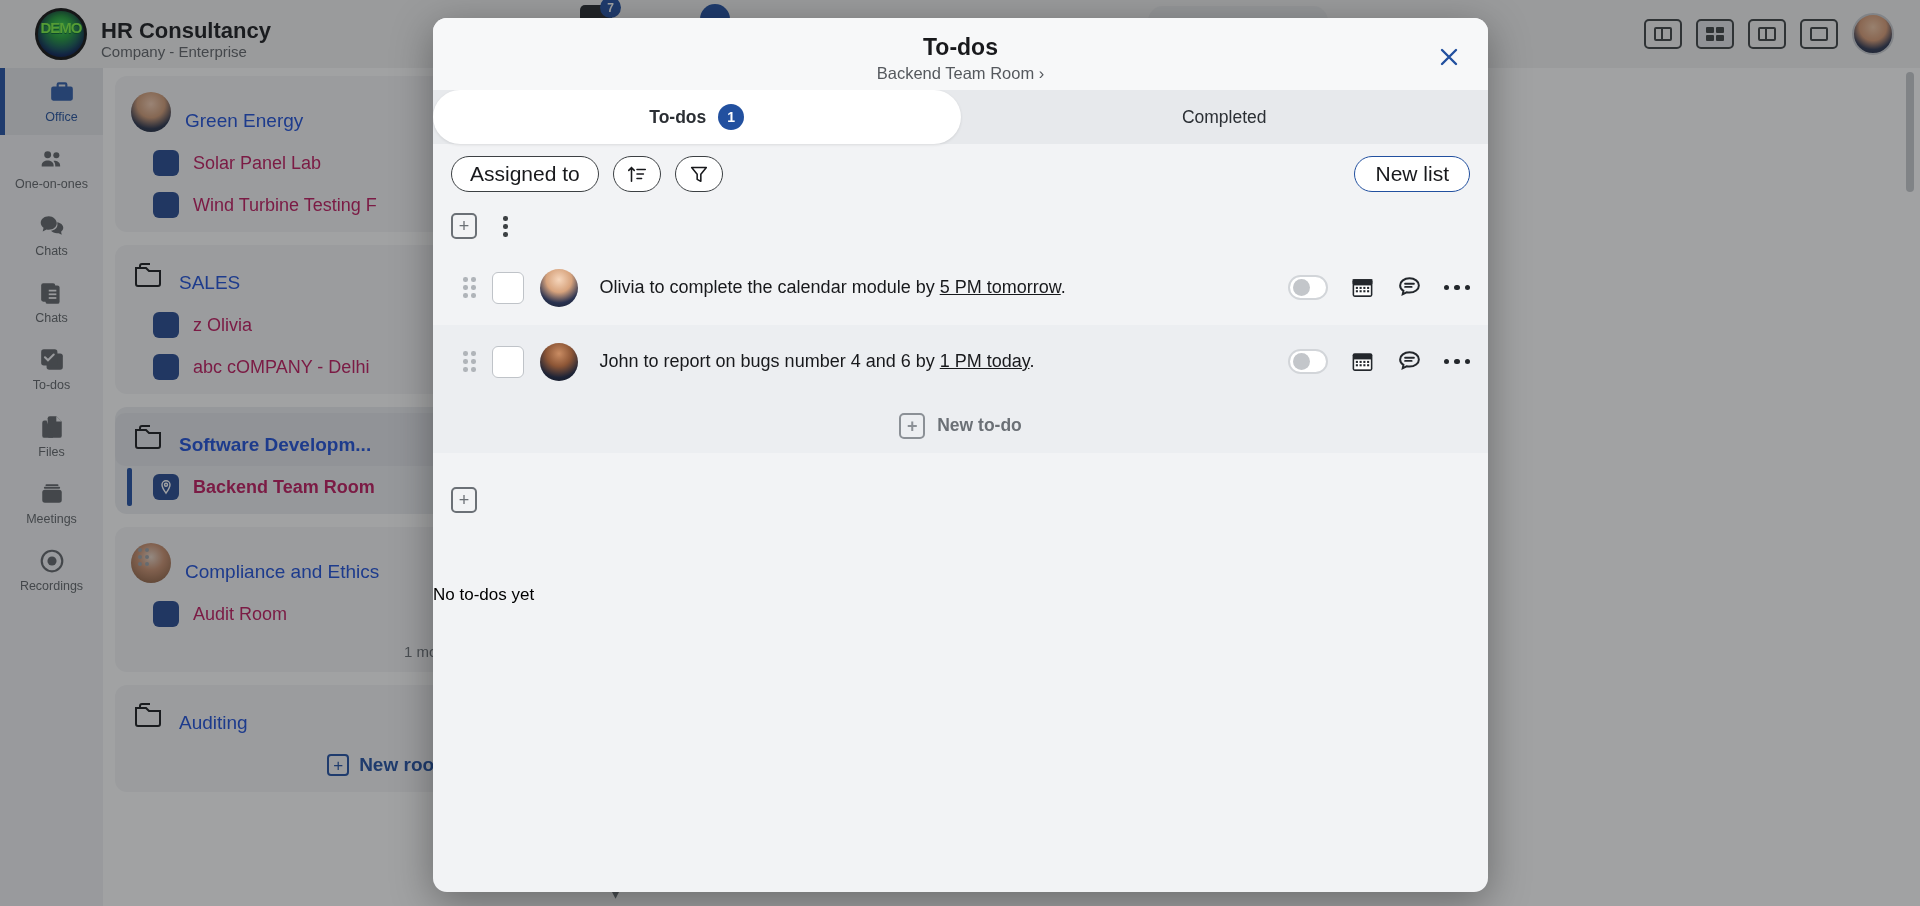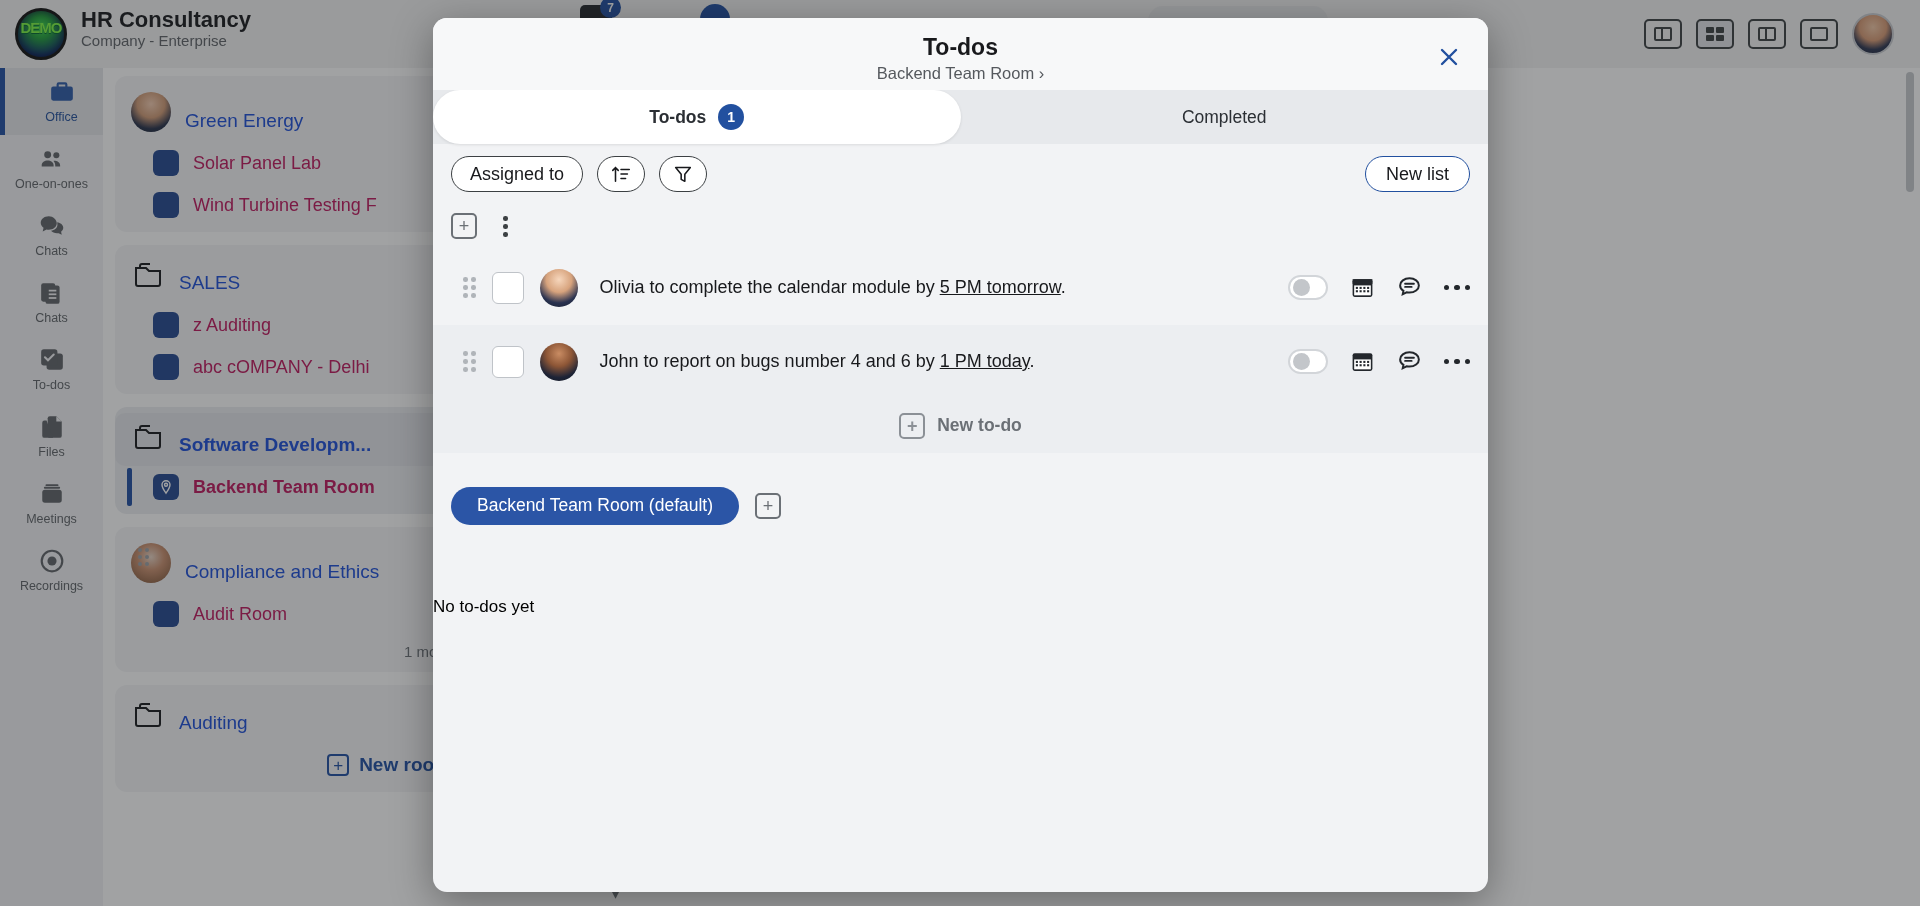--- a/index.html
+++ b/index.html
@@ -11,21 +11,21 @@
   }
   #root { position: relative; width: 1920px; height: 906px; }
 
   
   .app-bg { position: absolute; inset: 0; background: #ffffff; }
 
   .topbar {
     position: absolute; top: 0; left: 0; width: 1920px; height: 68px;
     background: #f3f3f3; display: flex; align-items: center;
   }
-  .brand { display: flex; align-items: flex-start; gap: 14px; padding-left: 15px; width: 460px;}
+  .brand { display: flex; align-items: flex-end; gap: 14px; padding-left: 35px; width: 460px;}
   .brand-logo {
     width: 52px; height: 52px; border-radius: 50%;
     background: radial-gradient(circle at 50% 35%, #3ad14a 0%, #1f9e3a 30%, #0b2a6b 75%, #061b46 100%);
     border: 3px solid #111; position: relative; overflow: hidden;
     box-shadow: inset 0 0 8px rgba(0,0,0,.5);
   }
   .brand-logo::after {
     content: "DEMO"; position: absolute; left: 0; right: 0; top: 8px;
     text-align: center; font-size: 15px; font-weight: bold; color: #7bf542;
     letter-spacing: -1px; text-shadow: 0 1px 0 #063;
@@ -127,21 +127,21 @@
   .tab { flex: 1; display:flex; align-items:center; justify-content:center; gap: 12px; font-size:17.5px; color:#2b2f34; }
   .tab.active { background:#fff; border-radius: 27px; font-weight: bold; box-shadow: 0 1px 3px rgba(0,0,0,.1);}
   .tab-count {
     min-width: 26px; height: 26px; border-radius: 13px; background:#22509f; color:#fff;
     font-size: 14px; display:flex; align-items:center; justify-content:center; padding: 0 7px; font-weight:bold;
   }
 
   .toolbar { display:flex; align-items:center; gap: 14px; padding: 12px 18px; flex: 0 0 auto; }
   .chip {
     height: 36px; border: 1.5px solid #3c4043; border-radius: 18px; background:#fff;
-    display:flex; align-items:center; justify-content:center; padding: 0 18px; font-size: 18px; color:#18191c;
+    display:flex; align-items:center; justify-content:center; padding: 0 18px; font-size: 21px; color:#18191c;
   }
   .chip.icon { width: 48px; padding: 0; }
   .chip.icon svg { width: 22px; height: 22px; }
   .chip.outline-blue { border-color:#22509f; margin-left: auto; padding: 0 20px; font-weight: normal;}
 
   .list-scroll { flex: 1; overflow: hidden; }
   .list-header { display:flex; align-items:center; gap: 16px; padding: 8px 0 10px 18px; }
   .list-pill {
     background:#2b55a6; color:#fff; border-radius: 19px; height: 38px; display:flex; align-items:center;
     padding: 0 26px; font-size: 17.5px;
@@ -328,21 +328,21 @@
       <div class="room-group">
         <div class="grp-head">
           <span class="folder-ico"><svg viewBox="0 0 34 28" fill="none" stroke="#18191c" stroke-width="2">
                 <path d="M5 7h10l3 3h11v13a2 2 0 01-2 2H7a2 2 0 01-2-2z"></path>
                 <path d="M9 7V5a2 2 0 012-2h8"></path>
               </svg></span>
           <span>SALES</span>
         </div>
         <div class="room-row">
           <span class="room-sq"></span>
-          <span>z Auditing</span>
+          <span>z Olivia</span>
         </div>
         <div class="room-row">
           <span class="room-sq"></span>
           <span>abc cOMPANY - Delhi</span>
         </div>
       </div>
 
       <div class="room-group sel">
         <div class="grp-head bold">
           <span class="folder-ico"><svg viewBox="0 0 34 28" fill="none" stroke="#18191c" stroke-width="2">
@@ -554,21 +554,20 @@
         </div>
 
         <div class="new-todo">
           <span class="sq-btn">+</span>
           <span>New to-do</span>
         </div>
       </div>
 
       <div style="padding-top:26px;">
         <div class="list-header">
-          <div class="list-pill">Backend Team Room (default)</div>
           <div class="sq-btn">+</div>
         </div>
         <div class="empty-msg">No to-dos yet</div>
       </div>
 
     </div>
   </div>
 
 </div>
 

